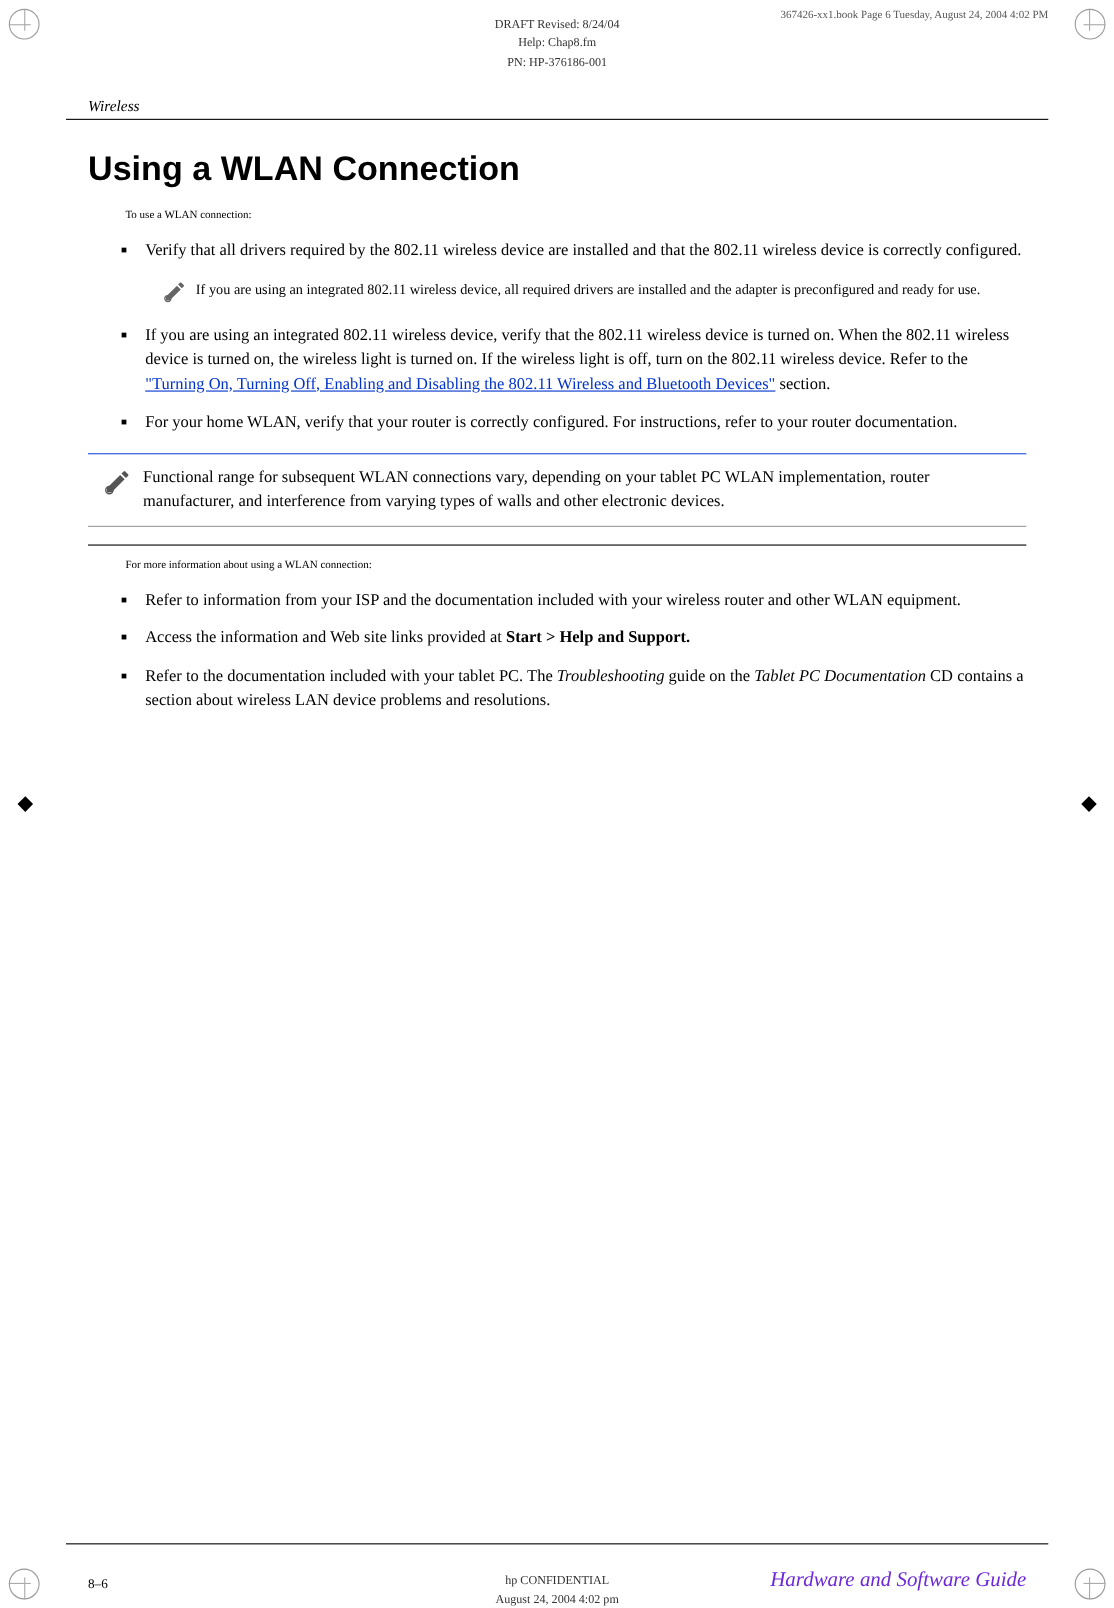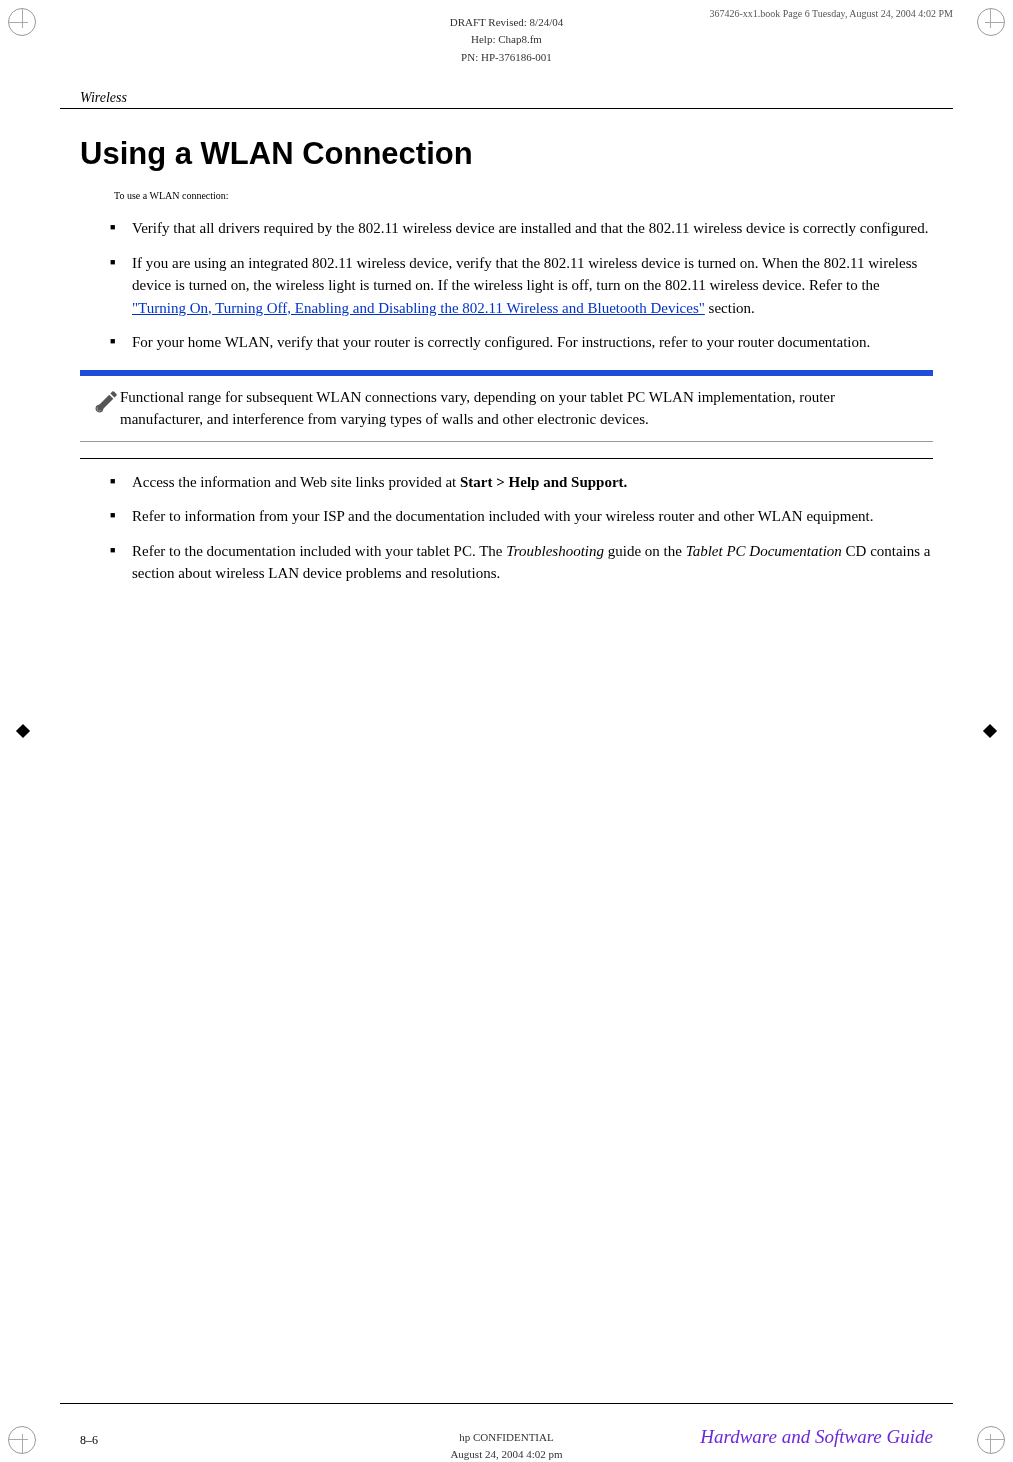--- a/index.html
+++ b/index.html
@@ -186,25 +186,25 @@
     
     a {
       color: #0033cc;
       text-decoration: underline;
     }
 
     
     .standalone-note {
       margin: 16px 0 16px 0;
       padding: 10px 14px;
-      border-top: 6px solid #1d4ed8;
+      border-top: 1px solid #1d4ed8;
       border-bottom: 1px solid #999;
       display: flex;
       align-items: flex-start;
-      gap: 0;
+      gap: 10px;
       font-size: 15px;
       line-height: 1.5;
     }
 
     .standalone-note .note-icon {
       width: 26px;
       height: 26px;
       flex-shrink: 0;
       margin-top: 2px;
     }
@@ -344,20 +344,29 @@
 <div class="main-content">
 
   <h1 class="page-title">Using a WLAN Connection</h1>
 
   <p class="intro-para">To use a WLAN connection:</p>
 
   <ul class="bullet-list">
 
     <li>
       <span>Verify that all drivers required by the 802.11 wireless device are installed and that the 802.11 wireless device is correctly configured.</span>
+      <div class="note-block">
+        <div class="note-icon">
+          <svg viewBox="0 0 24 24" fill="none" xmlns="http://www.w3.org/2000/svg">
+            <path d="M3 17.25V21h3.75L17.81 9.94l-3.75-3.75L3 17.25zM20.71 7.04a1 1 0 0 0 0-1.41l-2.34-2.34a1 1 0 0 0-1.41 0l-1.83 1.83 3.75 3.75 1.83-1.83z" fill="#666"></path>
+            <circle cx="5" cy="19" r="3" fill="none" stroke="#666" stroke-width="1.2"></circle>
+          </svg>
+        </div>
+        <span>If you are using an integrated 802.11 wireless device, all required drivers are installed and the adapter is preconfigured and ready for use.</span>
+      </div>
     </li>
 
     <li>
       <span>If you are using an integrated 802.11 wireless device, verify that the 802.11 wireless device is turned on. When the 802.11 wireless device is turned on, the wireless light is turned on. If the wireless light is off, turn on the 802.11 wireless device. Refer to the </span><a href="#">"Turning On, Turning Off, Enabling and Disabling the 802.11 Wireless and Bluetooth Devices"</a><span> section.</span>
     </li>
 
     <li>
       <span>For your home WLAN, verify that your router is correctly configured. For instructions, refer to your router documentation.</span>
     </li>
 
@@ -368,29 +377,30 @@
       <svg viewBox="0 0 24 24" fill="none" xmlns="http://www.w3.org/2000/svg">
         <path d="M3 17.25V21h3.75L17.81 9.94l-3.75-3.75L3 17.25zM20.71 7.04a1 1 0 0 0 0-1.41l-2.34-2.34a1 1 0 0 0-1.41 0l-1.83 1.83 3.75 3.75 1.83-1.83z" fill="#555"></path>
         <circle cx="5" cy="19" r="3" fill="none" stroke="#555" stroke-width="1.2"></circle>
       </svg>
     </div>
     <span>Functional range for subsequent WLAN connections vary, depending on your tablet PC WLAN implementation, router manufacturer, and interference from varying types of walls and other electronic devices.</span>
   </div>
 
   <div class="section-divider"></div>
 
+  <p class="intro-para">For more information about using a WLAN connection:</p>
 
   <ul class="bullet-list">
 
     <li>
+      <span>Refer to information from your ISP and the documentation included with your wireless router and other WLAN equipment.</span>
+    </li>
+
+    <li>
       <span>Access the information and Web site links provided at </span><span class="bold">Start &gt; Help and Support.</span>
-    </li>
-
-    <li>
-      <span>Refer to information from your ISP and the documentation included with your wireless router and other WLAN equipment.</span>
     </li>
 
     <li>
       <span>Refer to the documentation included with your tablet PC. The </span><span class="italic">Troubleshooting</span><span> guide on the </span><span class="italic">Tablet PC Documentation</span><span> CD contains a section about wireless LAN device problems and resolutions.</span>
     </li>
 
   </ul>
 
 </div>
 

